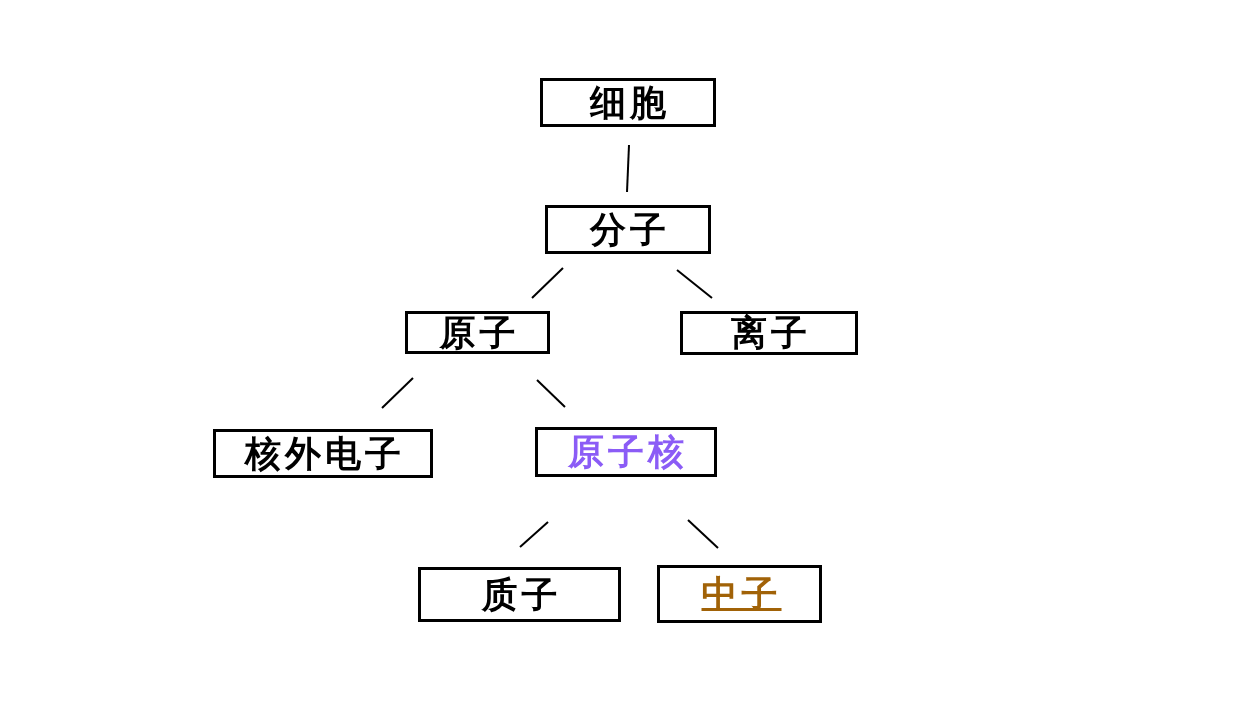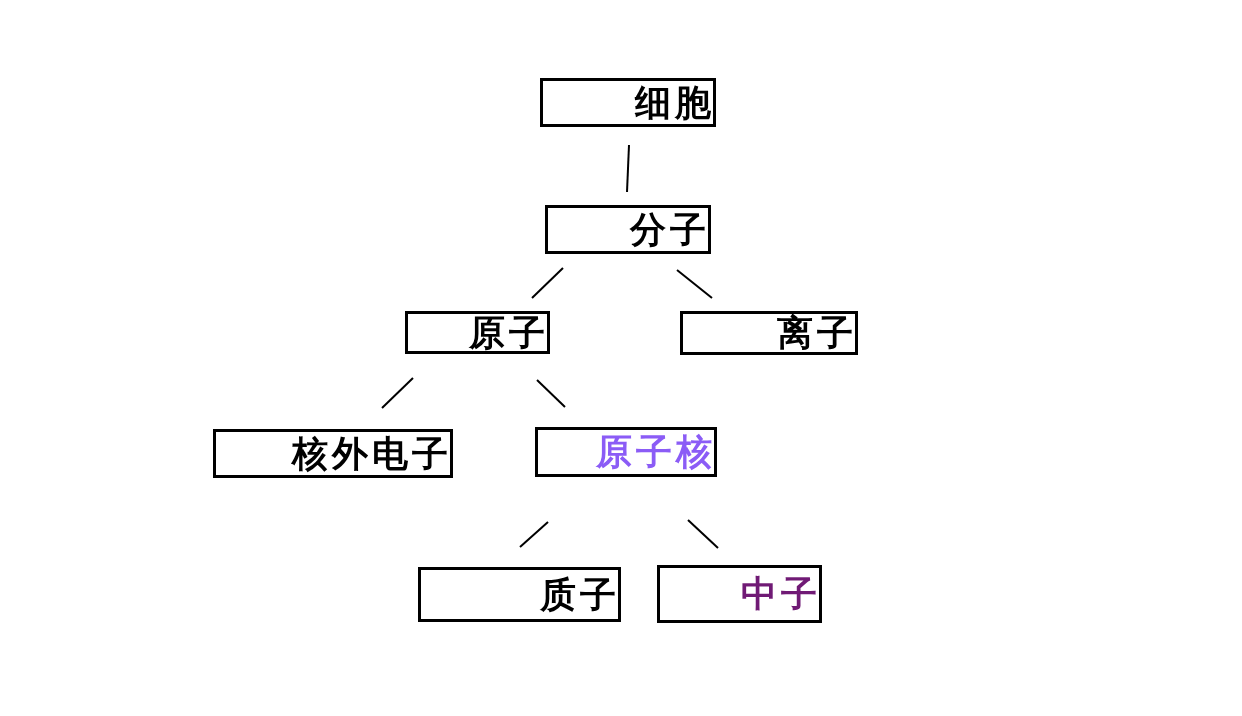--- a/index.html
+++ b/index.html
@@ -23,21 +23,21 @@
     height: 716px;
     pointer-events: none;
   }
   .node {
     position: absolute;
     box-sizing: border-box;
     border: 3px solid #000000;
     background: #ffffff;
     display: flex;
     align-items: center;
-    justify-content: flex-end;
+    justify-content: center;
   }
   .node-label {
     font-size: 36px;
     font-weight: bold;
     color: #000000;
     letter-spacing: 4px;
     line-height: 1;
     white-space: nowrap;
     transform: translateX(2px); 
   }
@@ -61,25 +61,25 @@
     </div>
     <div class="node" style="left: 405px; top: 311px; width: 145px; height: 43px; border-width: 3px; border-color: rgb(0, 0, 0); background: rgb(255, 255, 255);">
       <span class="node-label" style="color: rgb(0, 0, 0);">原子</span>
     </div>
     <div class="node" style="left: 545px; top: 205px; width: 166px; height: 49px; border-width: 3px; border-color: rgb(0, 0, 0); background: rgb(255, 255, 255);">
       <span class="node-label" style="color: rgb(0, 0, 0);">分子</span>
     </div>
     <div class="node" style="left: 680px; top: 311px; width: 178px; height: 44px; border-width: 3px; border-color: rgb(0, 0, 0); background: rgb(255, 255, 255);">
       <span class="node-label" style="color: rgb(0, 0, 0);">离子</span>
     </div>
-    <div class="node" style="left: 213px; top: 429px; width: 240px; height: 49px; border-width: 3px; border-color: rgb(0, 0, 0); background: rgb(255, 255, 255);">
+    <div class="node" style="left: 213px; top: 429px; width: 220px; height: 49px; border-width: 3px; border-color: rgb(0, 0, 0); background: rgb(255, 255, 255);">
       <span class="node-label" style="color: rgb(0, 0, 0);">核外电子</span>
     </div>
     <div class="node" style="left: 535px; top: 427px; width: 182px; height: 50px; border-width: 3px; border-color: rgb(0, 0, 0); background: rgb(255, 255, 255);">
       <span class="node-label" style="color: #8b5cf6;">原子核</span>
     </div>
     <div class="node" style="left: 418px; top: 567px; width: 203px; height: 55px; border-width: 3px; border-color: rgb(0, 0, 0); background: rgb(255, 255, 255);">
       <span class="node-label" style="color: rgb(0, 0, 0);">质子</span>
     </div>
     <div class="node" style="left: 657px; top: 565px; width: 165px; height: 58px; border-width: 3px; border-color: rgb(0, 0, 0); background: rgb(255, 255, 255);">
-      <span class="node-label" style="color: #701a75;">中子</span>
+      <span class="node-label" style="color: #a16207; text-decoration: underline;">中子</span>
     </div>
   </div>
 
 </body></html>

